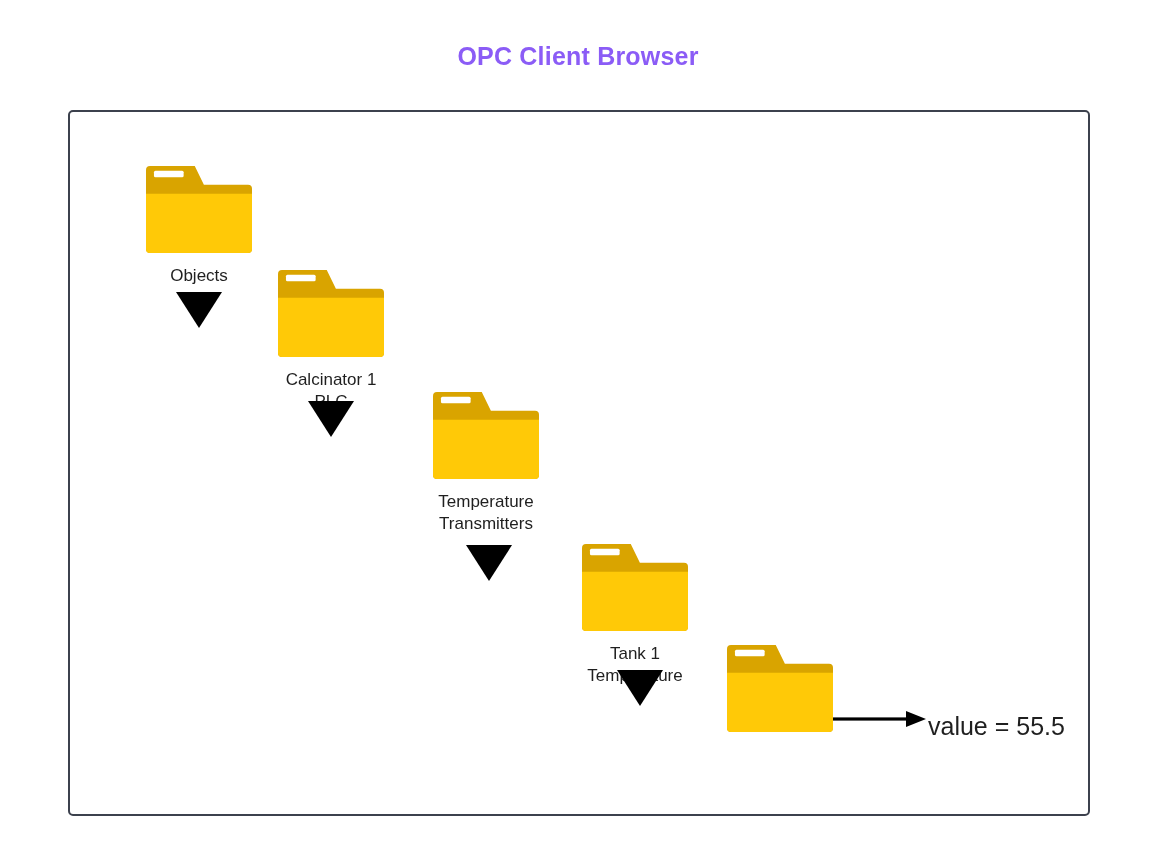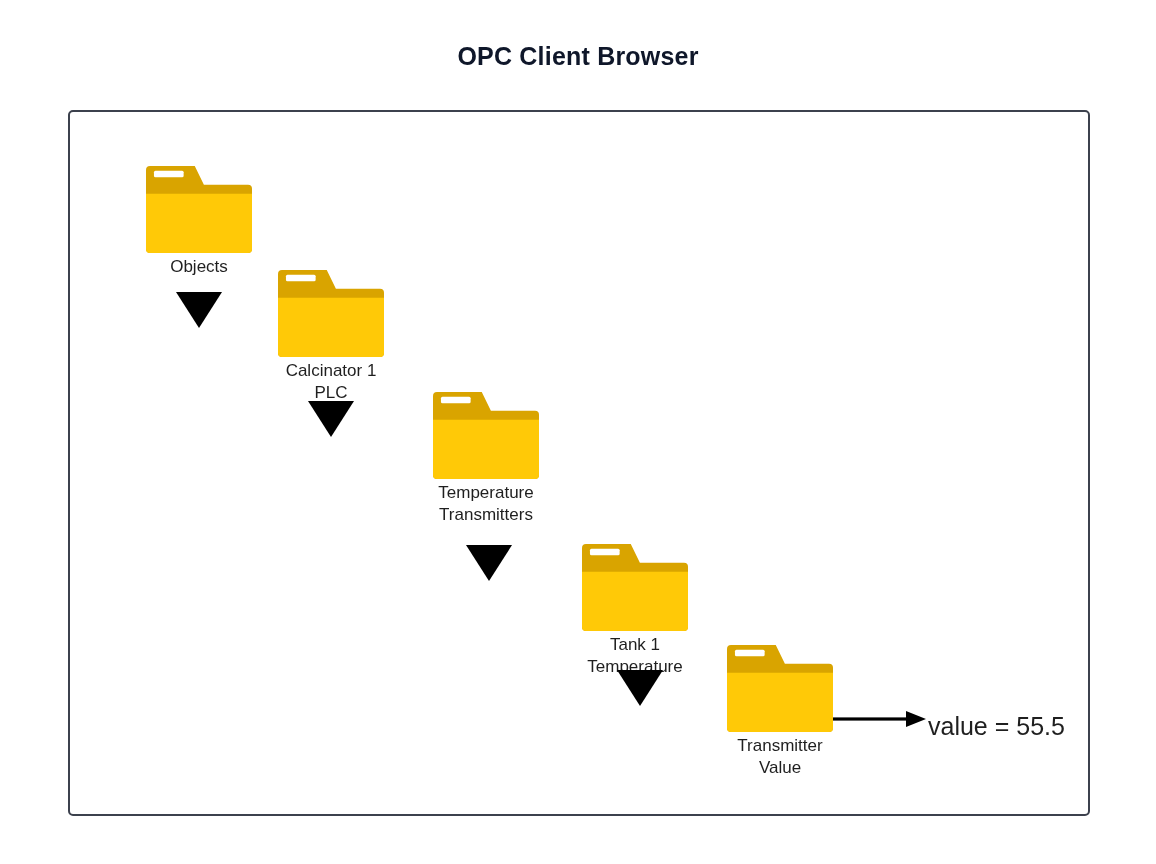--- a/index.html
+++ b/index.html
@@ -25,21 +25,21 @@
 
   
   .page-title {
     position: absolute;
     top: 42px;
     left: 0;
     width: 1156px;
     text-align: center;
     font-size: 25px;
     font-weight: bold;
-    color: #0f172a;
+    color: #8b5cf6;
     letter-spacing: 0.2px;
   }
 
   
   .browser-frame {
     position: absolute;
     left: 68px;
     top: 110px;
     width: 1022px;
     height: 706px;
@@ -54,21 +54,21 @@
     position: absolute;
   }
   .folder-icon {
     position: relative;
     display: block;
   }
   .folder-icon svg {
     display: block;
   }
   .node-label {
-    margin-top: 3px;
+    margin-top: 12px;
     text-align: center;
     font-size: 17px;
     line-height: 22px;
     color: #1f1f1f;
     white-space: pre-line;
   }
 
   
   .down-arrow {
     position: absolute;
@@ -171,21 +171,20 @@
              A 4 4 0 0 1 106 22.705
              V 83 A 4 4 0 0 1 102 87
              H 4 A 4 4 0 0 1 0 83
              V 4 A 4 4 0 0 1 4 0 Z" fill="#d9a400"></path>
     <path d="M 0 27.839999999999996 H 106 V 83
              A 4 4 0 0 1 102 87
              H 4 A 4 4 0 0 1 0 83 Z" fill="#ffc907"></path>
     <rect x="7.949999999999999" y="4.785" width="29.680000000000003" height="6.5249999999999995" rx="1.5" fill="#ffffff"></rect>
   </svg>
         </div>
-        <div class="node-label">Transmitter Value</div>
       </div>
       <div class="down-arrow" style="left: 176px; top: 292px;">
         <svg width="46" height="36" viewBox="0 0 46 36" xmlns="http://www.w3.org/2000/svg">
     <polygon points="0,0 46,0 23,36" fill="#000000"></polygon>
   </svg>
       </div>
       <div class="down-arrow" style="left: 308px; top: 401px;">
         <svg width="46" height="36" viewBox="0 0 46 36" xmlns="http://www.w3.org/2000/svg">
     <polygon points="0,0 46,0 23,36" fill="#000000"></polygon>
   </svg>

